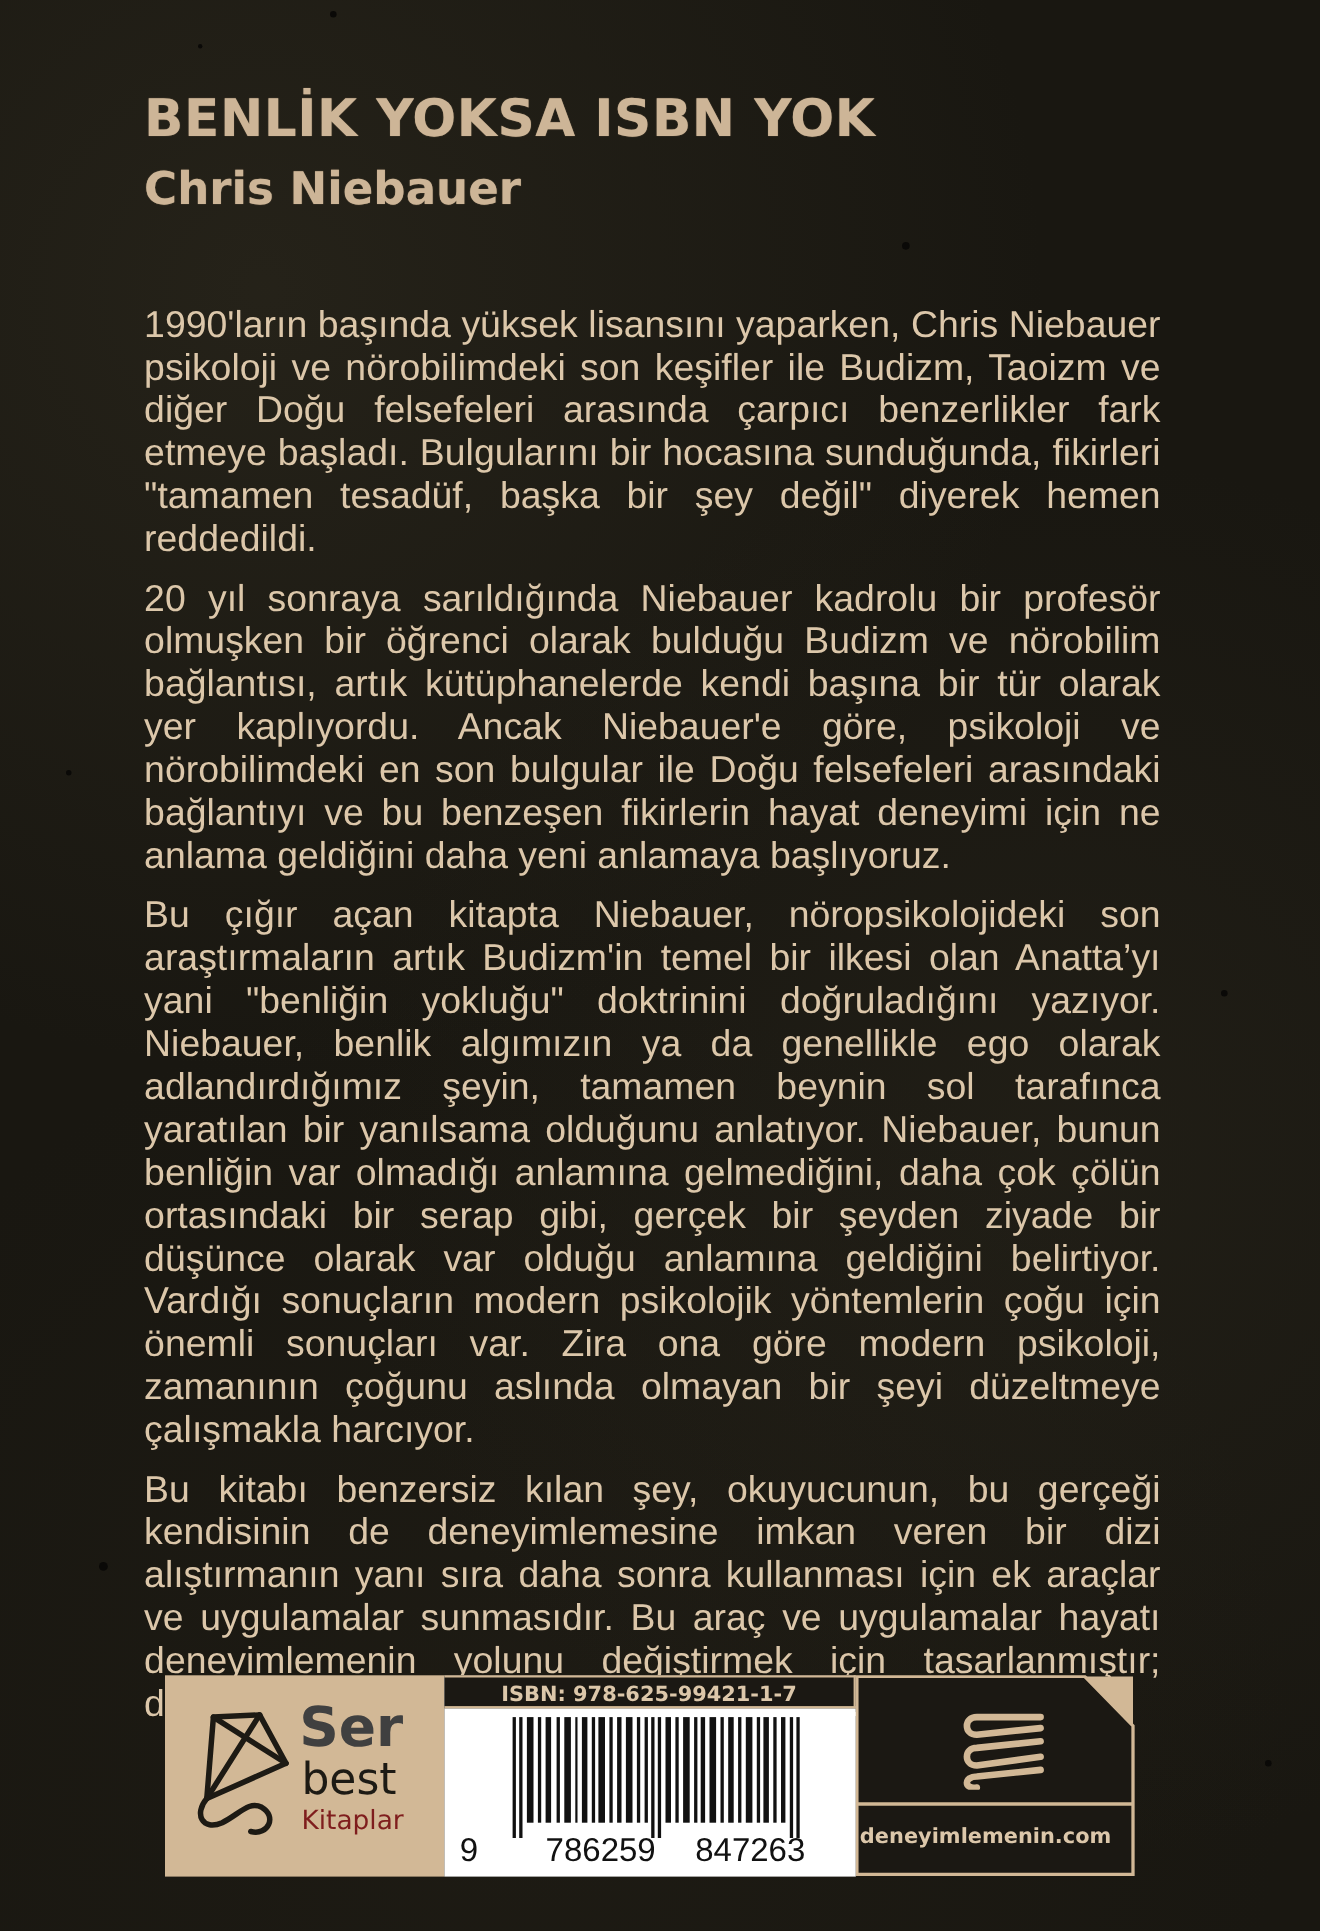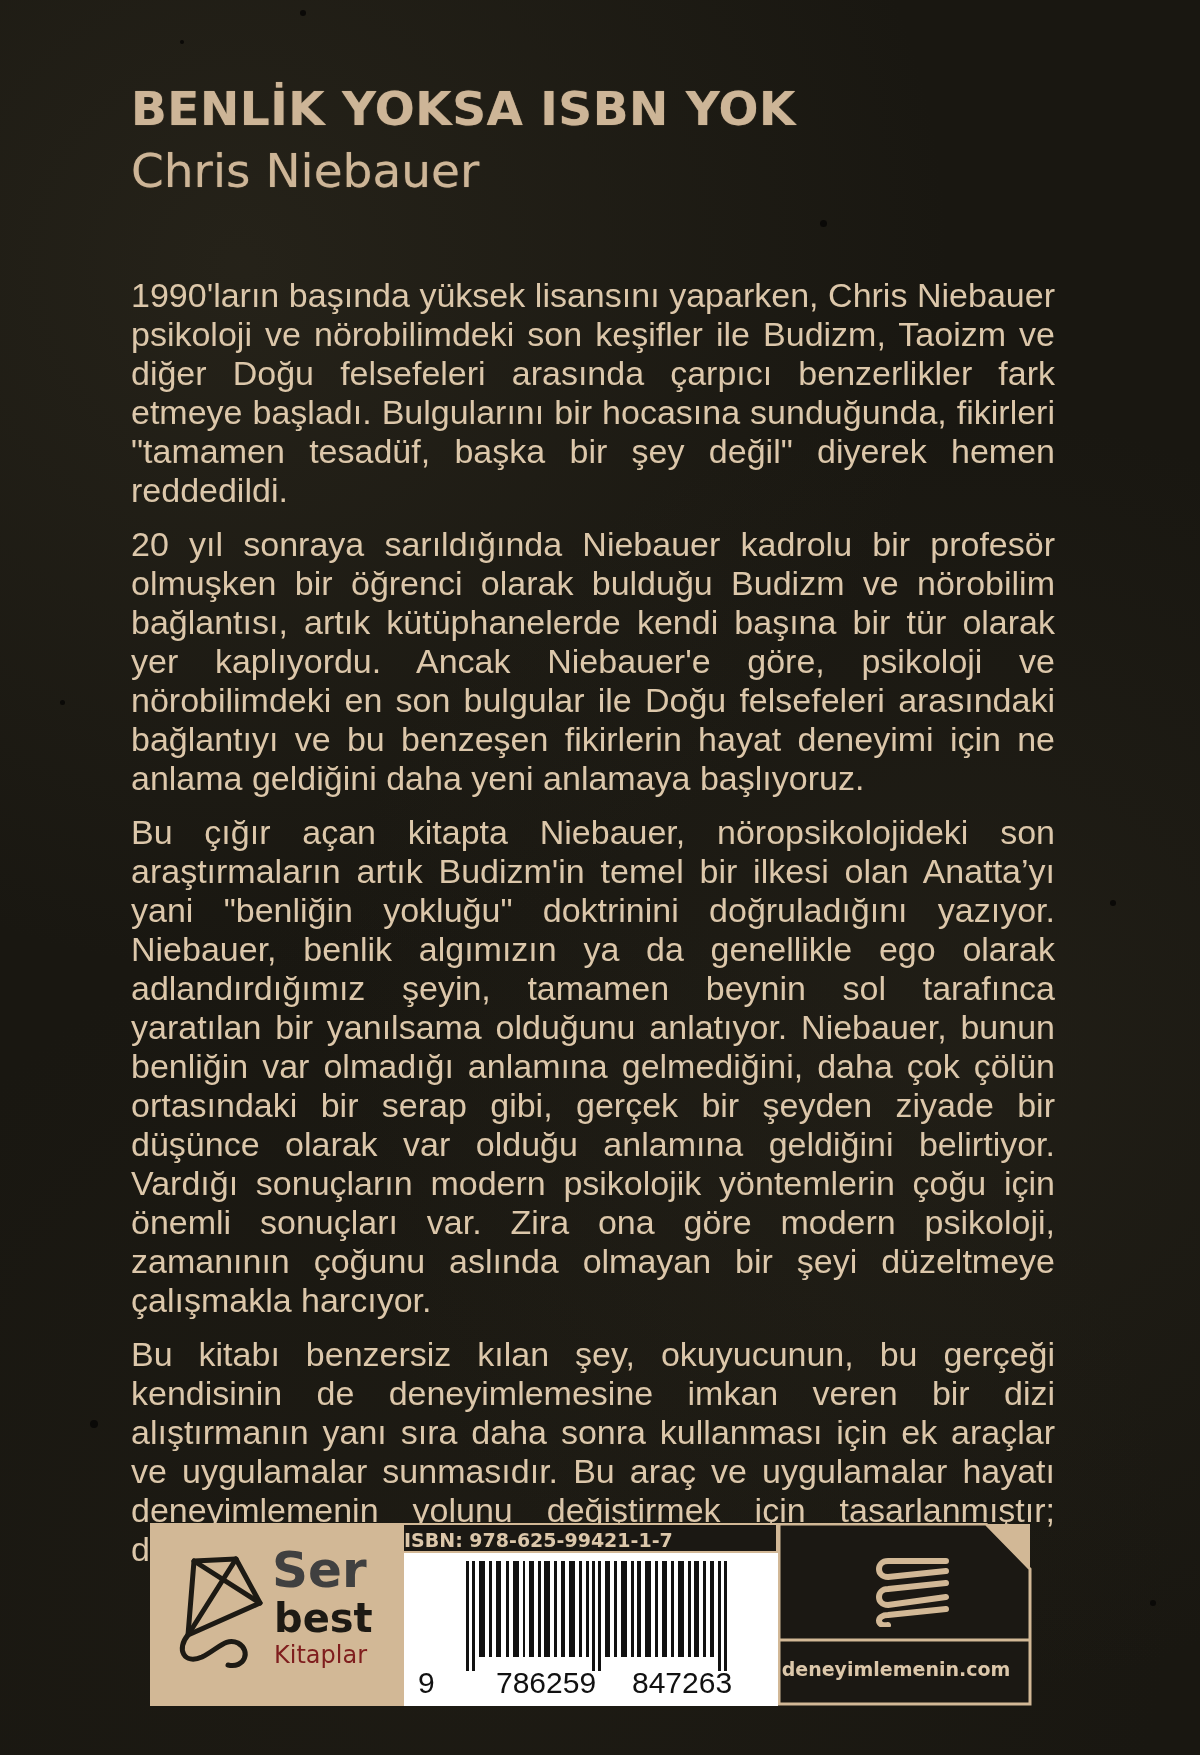--- a/index.html
+++ b/index.html
@@ -15,45 +15,45 @@
       color: #dcc7aa;
     }
     .speck { position: absolute; border-radius: 50%; background: #0a0907; }
     .title-block { position: absolute; left: 131px; top: 78px; }
     .book-title {
       font-family: "DejaVu Sans", sans-serif; font-weight: bold;
       font-size: 47px; letter-spacing: 0.5px; color: #cdb597; line-height: 62px;
       text-shadow: 0 0 1px #8d7a60;
     }
     .book-author {
-      font-family: "DejaVu Sans", sans-serif; font-weight: normal;
-      font-size: 47px; color: #cdb597; line-height: 62px;
+      font-family: "DejaVu Sans", sans-serif; font-weight: bold;
+      font-size: 41px; color: #cdb597; line-height: 62px;
       text-shadow: 0 0 1px #8d7a60;
     }
     .body-text {
       position: absolute; left: 131px; top: 276px; width: 924px;
       font-family: "Liberation Sans", sans-serif; font-size: 34px; line-height: 39px;
       color: #dcc7aa; text-align: justify;
     }
     .body-text p { margin: 0 0 15px 0; hyphens: manual; }
     
     .strip { position: absolute; left: 150px; top: 1523px; width: 882px; height: 183px; }
     .logo-panel {
       position: absolute; left: 0; top: 0; width: 254px; height: 183px;
       background: #d2b896;
     }
     .kite { position: absolute; left: 24px; top: 30px; width: 92px; height: 120px; }
     .logo-ser { position: absolute; left: 122px; top: 20px; font-family: "DejaVu Sans", sans-serif; font-weight: bold; font-size: 50px; color: #404040; line-height: 54px; }
-    .logo-best { position: absolute; left: 124px; top: 72px; font-family: "DejaVu Sans", sans-serif; font-weight: bold; font-size: 40px; color: #1d1a14; line-height: 46px; }
+    .logo-best { position: absolute; left: 124px; top: 72px; font-family: "DejaVu Sans", sans-serif; font-weight: normal; font-size: 40px; color: #1d1a14; line-height: 46px; }
     .logo-kitaplar { position: absolute; left: 124px; top: 118px; font-family: "DejaVu Sans", sans-serif; font-size: 24px; color: #7f1d1d; line-height: 28px; }
     .isbn-panel { position: absolute; left: 254px; top: 0; width: 374px; height: 183px; background: #ffffff; }
     .isbn-label {
       position: absolute; left: 0; top: 0; width: 374px; height: 30px; background: #1b1813;
       color: #dcc7aa; font-family: "DejaVu Sans", sans-serif; font-weight: bold; font-size: 19px;
-      line-height: 30px; text-align: left; border: 2px solid #d2b896; box-sizing: border-box; border-left: none;
+      line-height: 30px; text-align: center; border: 2px solid #d2b896; box-sizing: border-box; border-left: none;
     }
     .barcode { position: absolute; left: 22px; top: 38px; width: 340px; height: 110px; }
     .barcode-digits {
       position: absolute; left: 0; top: 142px; width: 374px; height: 36px;
       font-family: "Liberation Sans", sans-serif; font-size: 30px; color: #111; line-height: 36px;
     }
     .bd-first { position: absolute; left: 14px; }
     .bd-left { position: absolute; left: 76px; margin-left: 16px; }
     .bd-right { position: absolute; left: 228px; }
     .web-panel { position: absolute; left: 628px; top: 0; width: 254px; height: 183px; }

